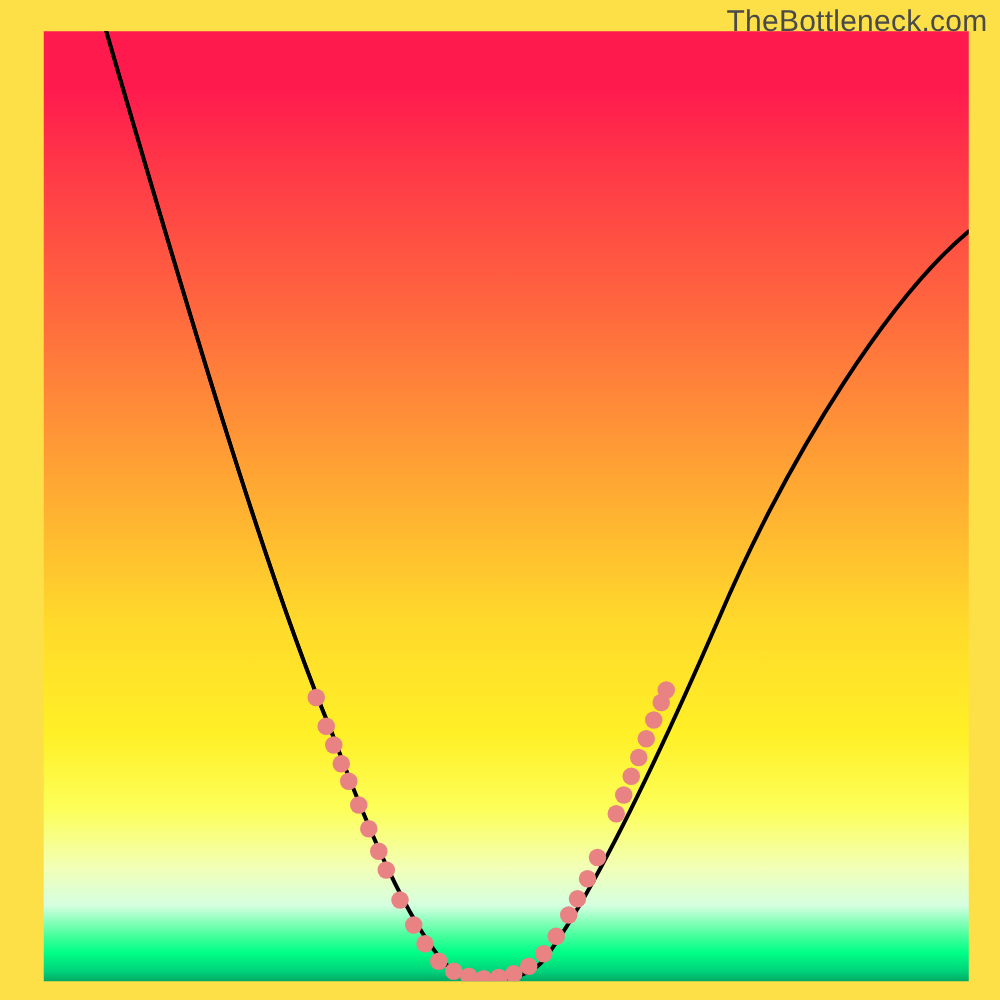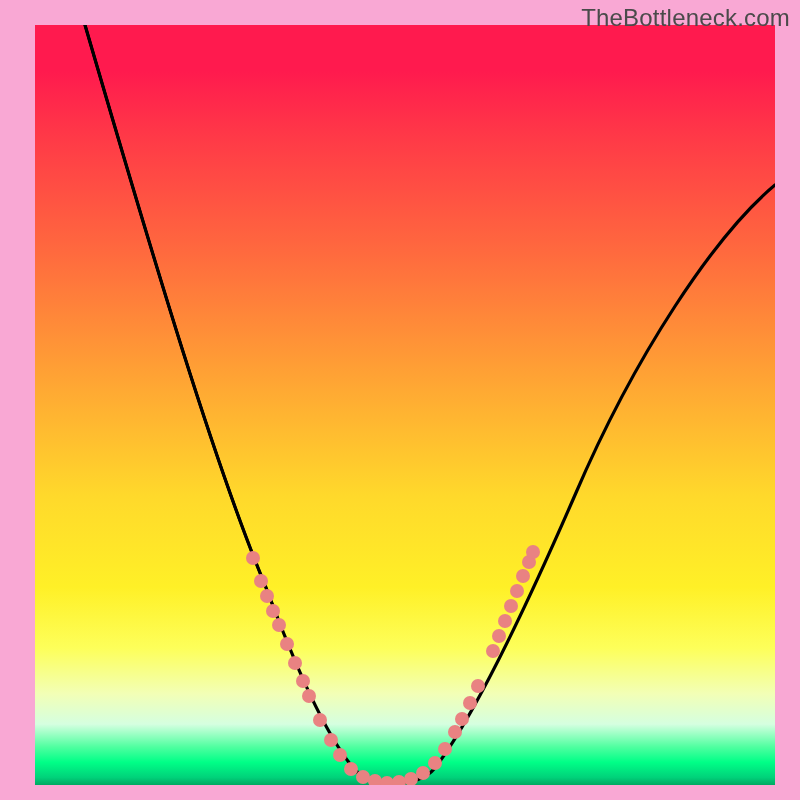--- a/index.html
+++ b/index.html
@@ -10,21 +10,21 @@
     overflow: hidden;
     background: #000;
     font-family: Arial, Helvetica, sans-serif;
   }
   .frame {
     position: absolute;
     left: 0;
     top: 0;
     width: 800px;
     height: 800px;
-    background: #f9a8d4;
+    background: #fde047;
   }
   .plot {
     position: absolute;
     left: 35px;
     top: 25px;
     width: 740px;
     height: 760px;
     background: linear-gradient(to bottom,
       #ff1a4e 0%,
       #ff1a4e 6%,

